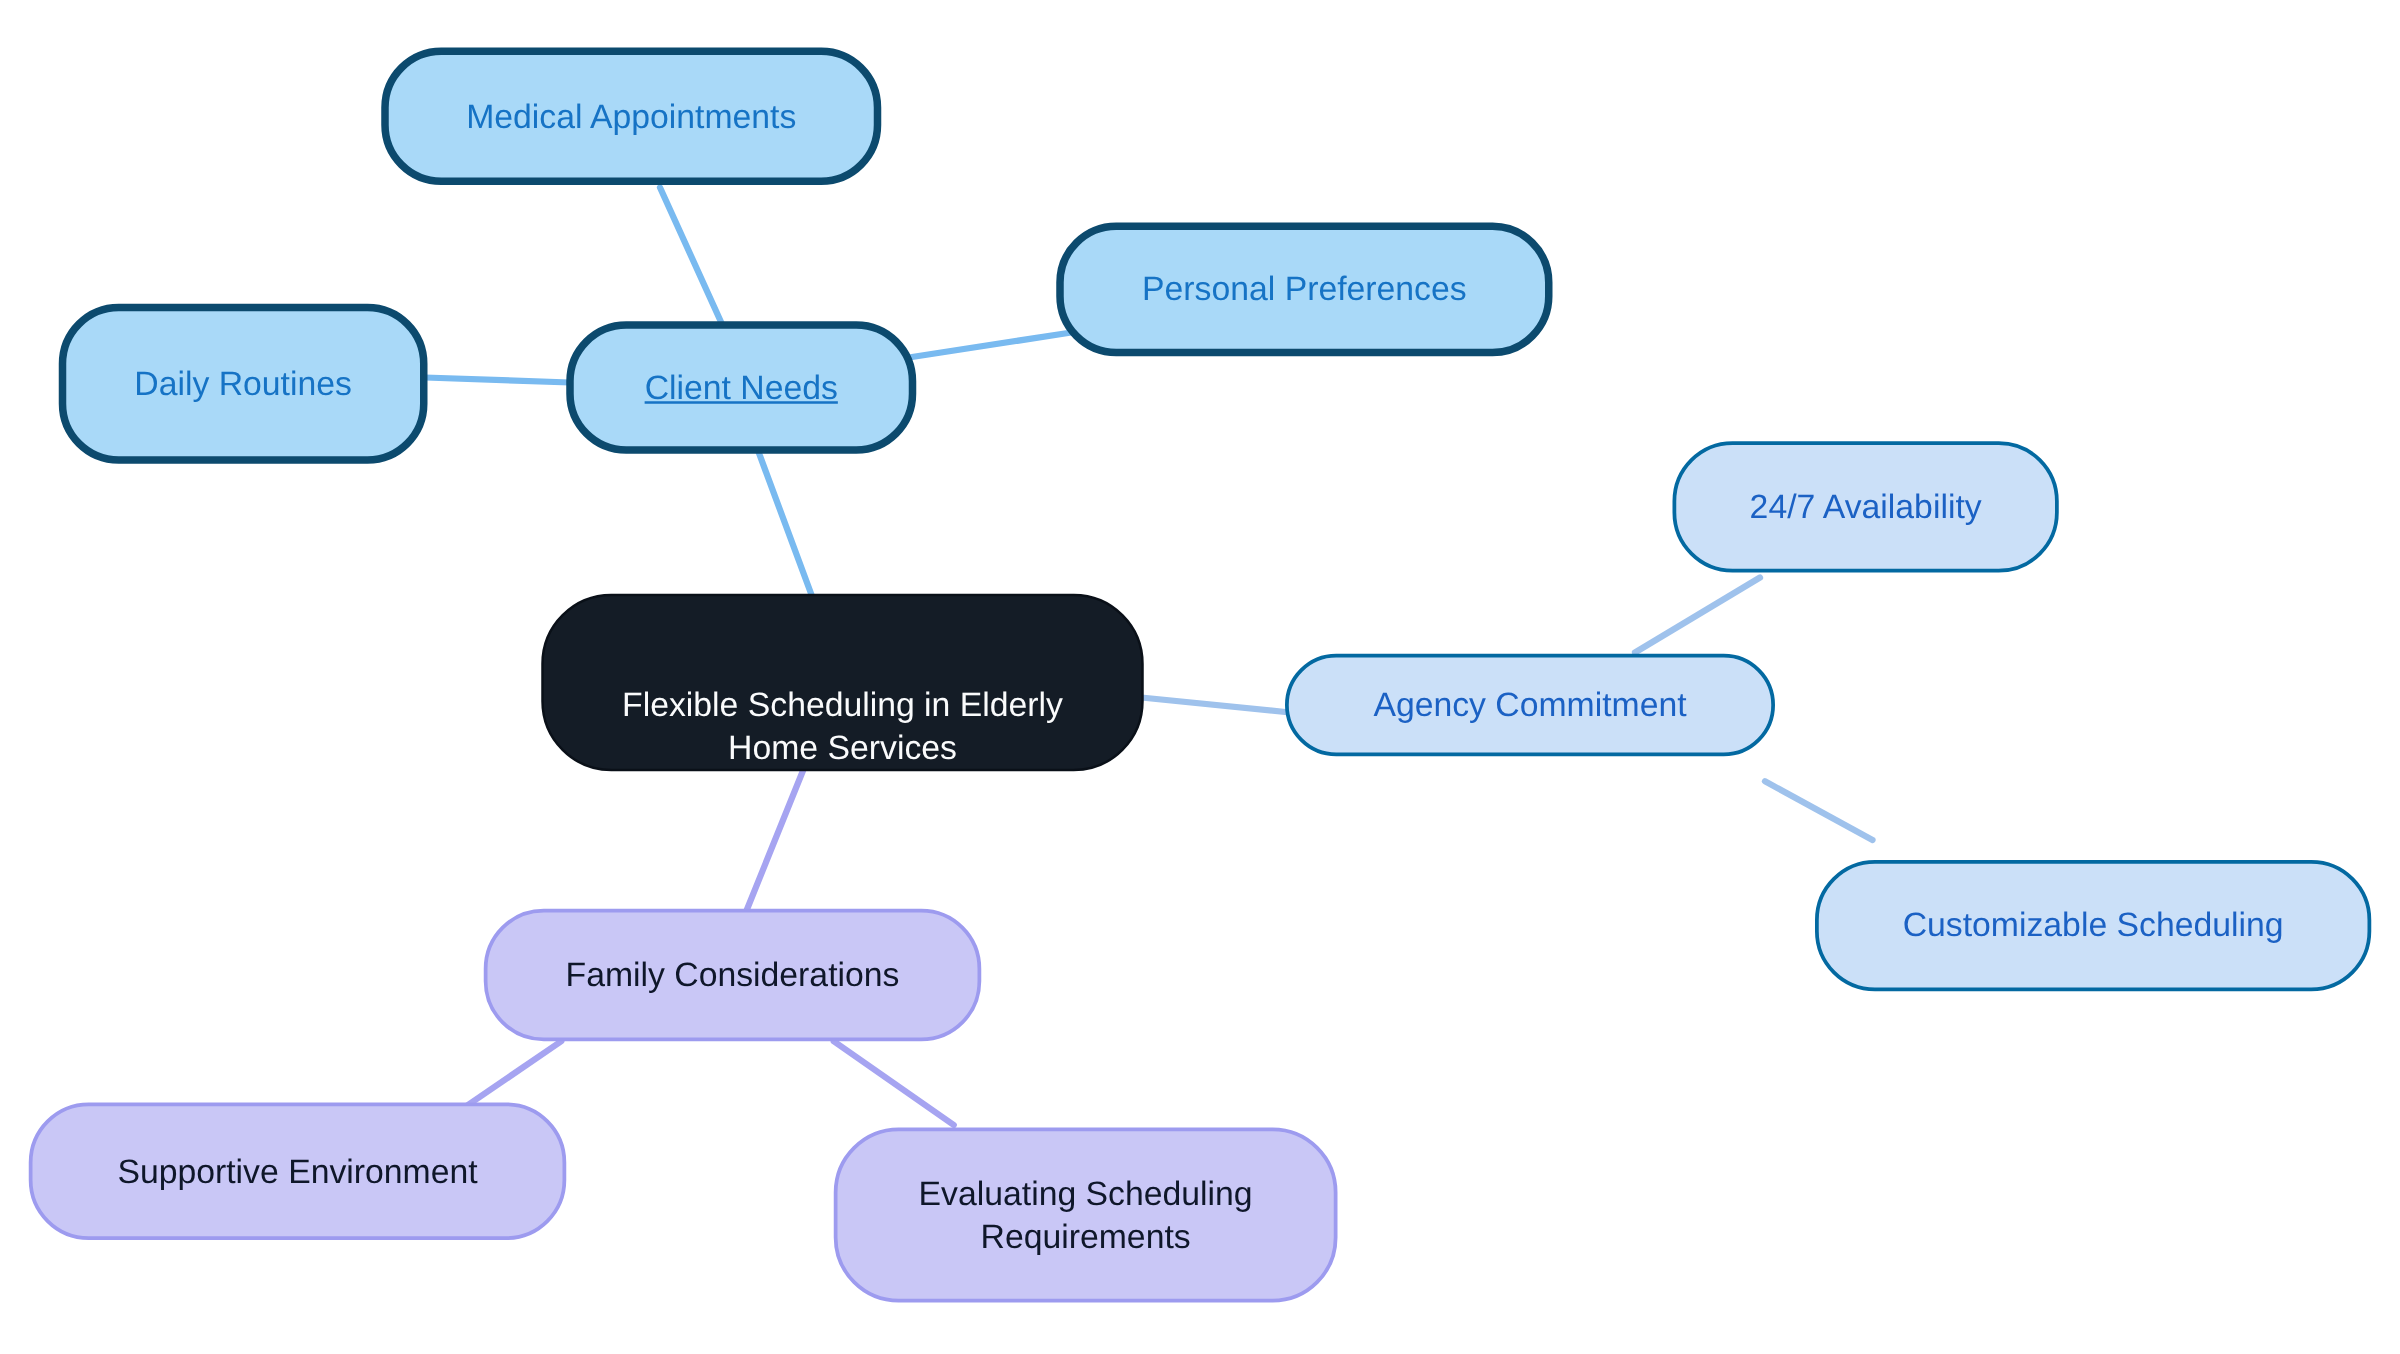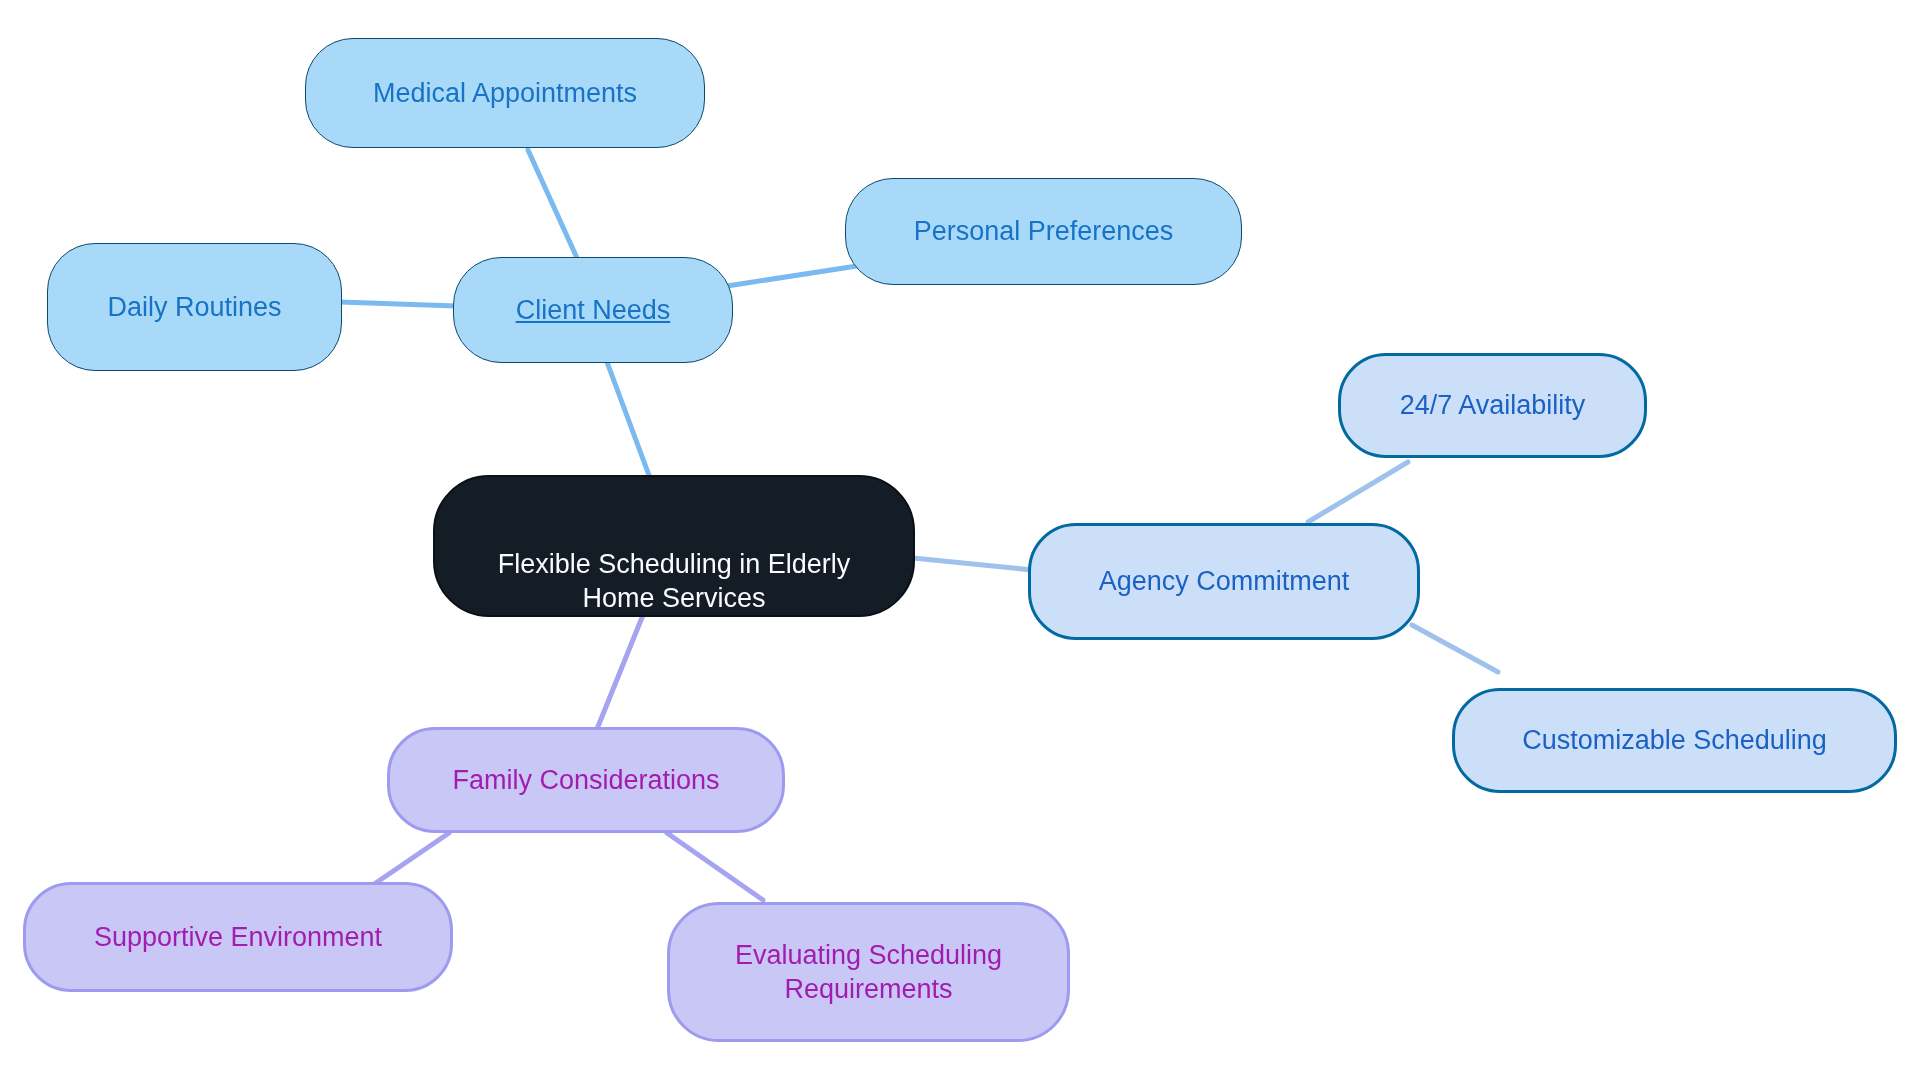--- a/index.html
+++ b/index.html
@@ -23,38 +23,38 @@
     display: flex;
     align-items: center;
     justify-content: center;
     text-align: center;
     box-sizing: border-box;
     border-radius: 48px;
     font-size: 27px;
     line-height: 1.26;
     cursor: default;
   }
-  .sky  { background: #a9d9f8; border: 1px solid #0c4a6e; color: #1673c5; }
+  .sky  { background: #a9d9f8; border: 6px solid #0c4a6e; color: #1673c5; }
   .pale { background: #cbe0f8; border: 3px solid #0369a1; color: #1b61c4; }
-  .peri { background: #c9c7f6; border: 3px solid #9d9bef; color: #a21caf; }
+  .peri { background: #c9c7f6; border: 3px solid #9d9bef; color: #0f172a; }
   .root-node {
     background: #141c26;
     border: 2px solid #0a1018;
     color: #fafbfc;
     border-radius: 56px;
   }
 
   
   .n-central     { left: 433px;  top: 475px; width: 482px; height: 142px; align-items: flex-end; }
   .n-central .lbl { max-width: 420px; }
   .n-client      { left: 453px;  top: 257px; width: 280px; height: 106px; text-decoration: underline; }
   .n-medical     { left: 305px;  top: 38px;  width: 400px; height: 110px; }
   .n-daily       { left: 47px;   top: 243px; width: 295px; height: 128px; }
   .n-personal    { left: 845px;  top: 178px; width: 397px; height: 107px; }
-  .n-agency      { left: 1028px; top: 523px; width: 392px; height: 117px; }
+  .n-agency      { left: 1028px; top: 523px; width: 392px; height: 82px; }
   .n-avail       { left: 1338px; top: 353px; width: 309px; height: 105px; }
   .n-custom      { left: 1452px; top: 688px; width: 445px; height: 105px; }
   .n-family      { left: 387px;  top: 727px; width: 398px; height: 106px; }
   .n-supportive  { left: 23px;   top: 882px; width: 430px; height: 110px; }
   .n-evaluating  { left: 667px;  top: 902px; width: 403px; height: 140px; border-radius: 52px; }
   .n-evaluating .lbl { max-width: 320px; }
 </style>
 </head>
 <body>
 

